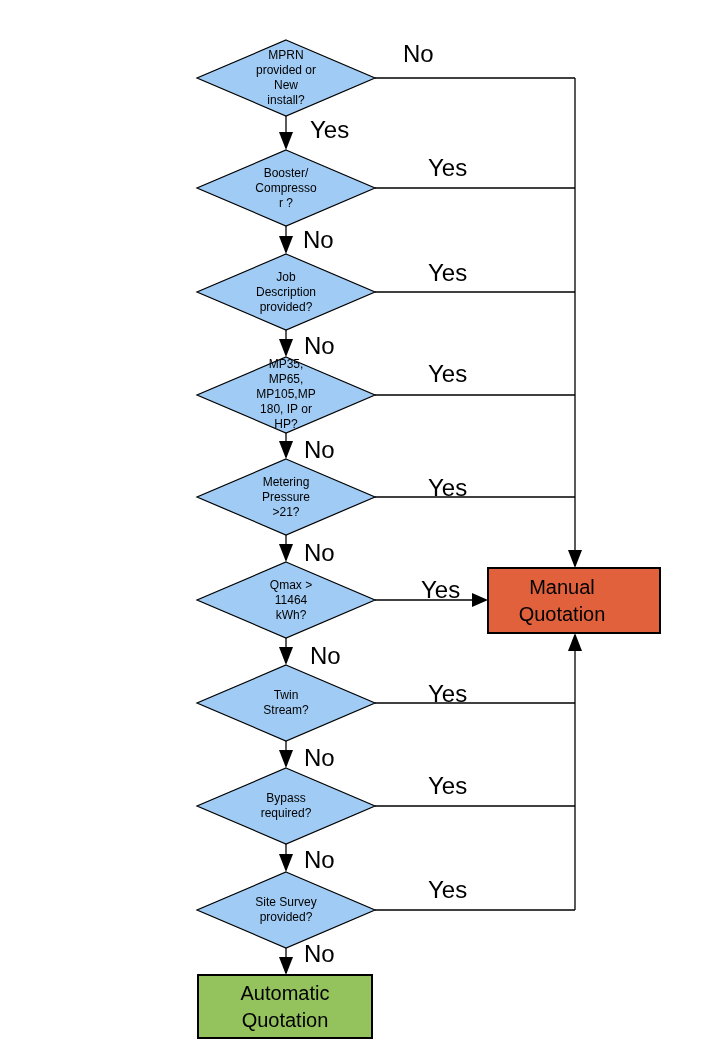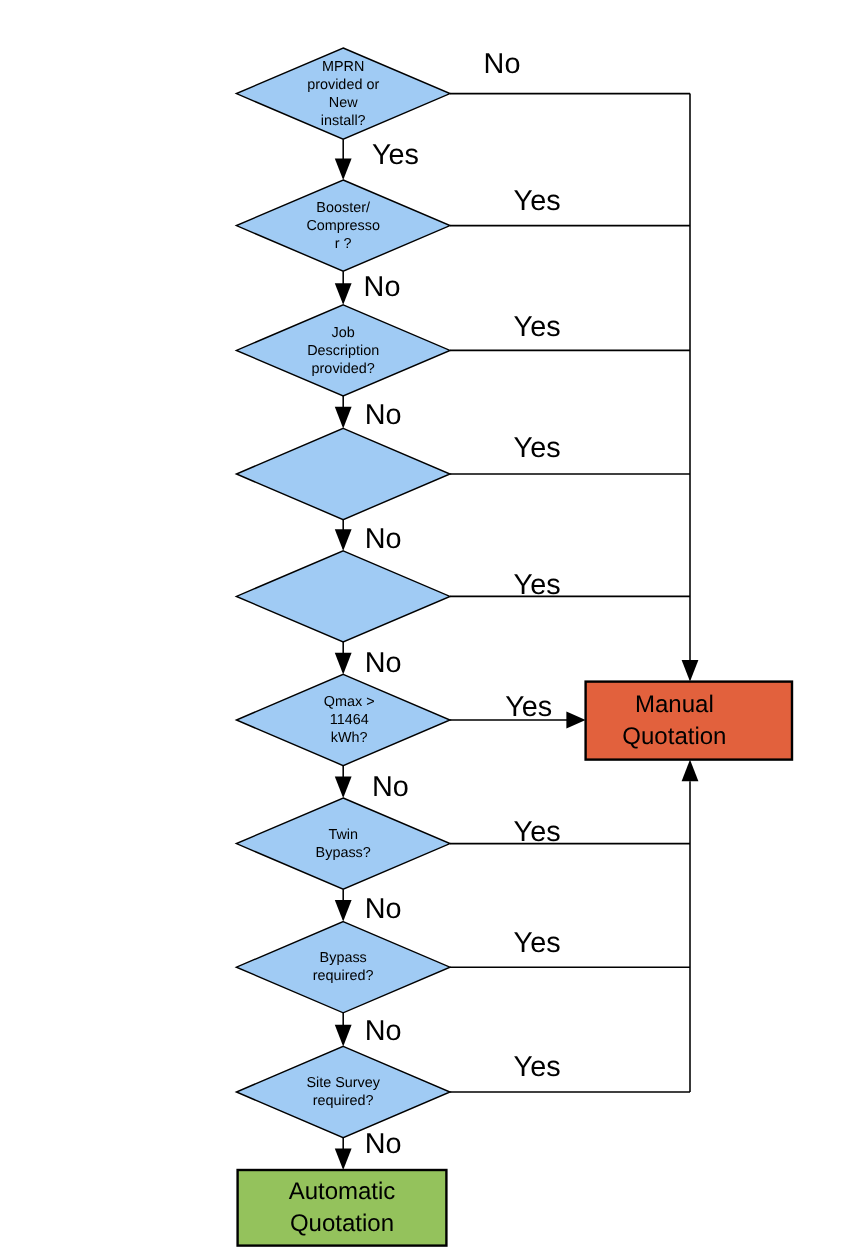--- a/index.html
+++ b/index.html
@@ -135,29 +135,37 @@
   <div class="node-label" style="top:78px">MPRN
 provided or
 New
 install?</div>
   <div class="node-label" style="top:292px">Job
 Description
 provided?</div>
   <div class="node-label" style="top:188px">Booster/
 Compresso
 r ?</div>
+  <div class="node-label" style="top:394px">MP35,
+MP65,
+MP105,MP
+180, IP or
+HP?</div>
+  <div class="node-label" style="top:497px">Metering
+Pressure
+&gt;21?</div>
   <div class="node-label align-left" style="top:600px">Qmax &gt;
 11464
 kWh?</div>
   <div class="node-label" style="top:703px">Twin
-Bypass?</div>
+Stream?</div>
   <div class="node-label" style="top:806px">Bypass
 required?</div>
   <div class="node-label" style="top:910px">Site Survey
-required?</div>
+provided?</div>
 
   <div class="terminal-label" style="left:488px; top:568px; width:148px; height:65px">Manual
 Quotation</div>
   <div class="terminal-label" style="left:198px; top:975px; width:174px; height:63px">Automatic
 Quotation</div>
 
   <div class="edge-label" style="left:403px; top:41px">No</div>
   <div class="edge-label" style="left:428px; top:155px">Yes</div>
   <div class="edge-label" style="left:428px; top:260px">Yes</div>
   <div class="edge-label" style="left:428px; top:361px">Yes</div>

